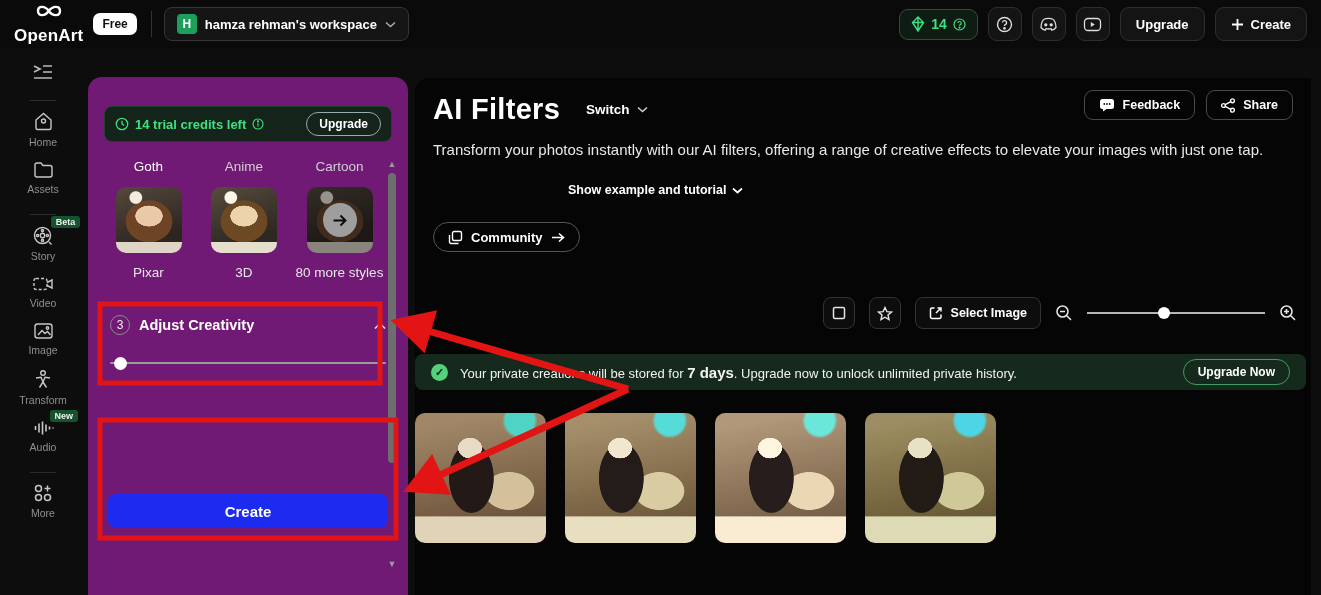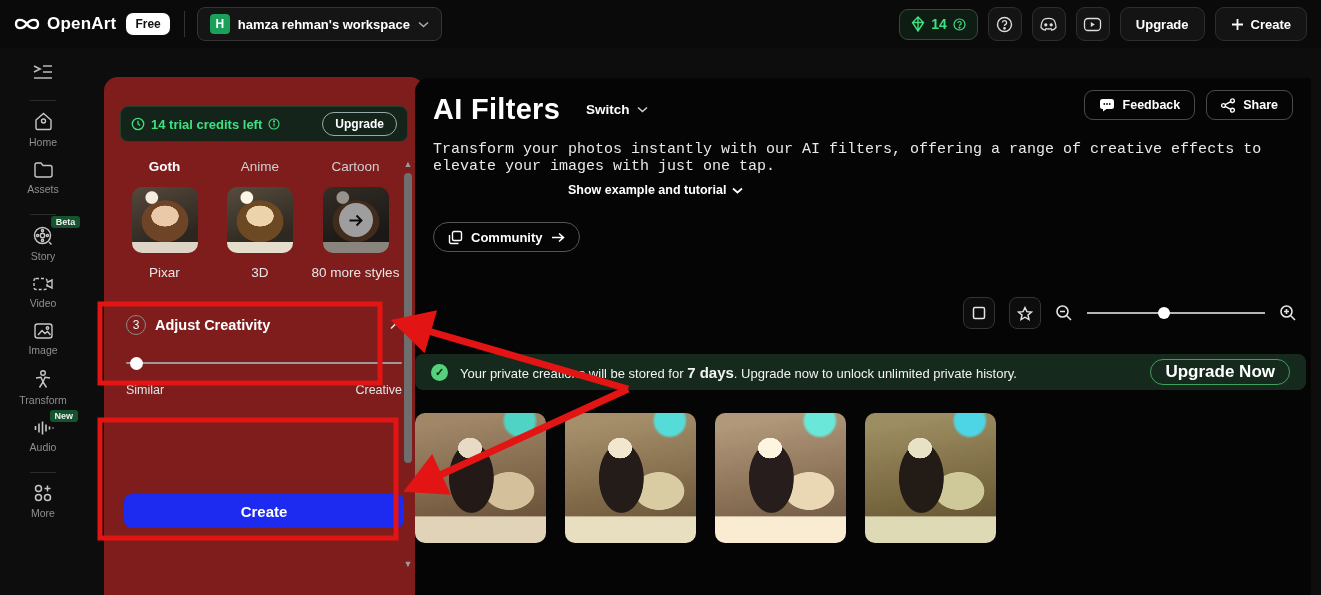--- a/index.html
+++ b/index.html
@@ -2,21 +2,21 @@
 <html><head>
 <meta charset="utf-8">
 <style>
   * { margin:0; padding:0; box-sizing:border-box; }
   html,body { background:#000; }
   body { font-family:"Liberation Sans", sans-serif; }
   .stage { position:relative; width:1321px; height:595px; background:#0d0d0d; overflow:hidden; }
 
   
   .topbar { position:absolute; left:0; top:0; width:1321px; height:48px; background:#0a0a0a; display:flex; align-items:center; }
-  .brand { display:flex; align-items:center; gap:7px; margin-left:14px; }
+  .brand { display:flex; align-items:center; gap:7px; margin-left:14px;flex-direction:column; }
   .brand-name { color:#fff; font-weight:bold; font-size:17px; letter-spacing:.2px; }
   .free-badge { background:#fff; color:#111; font-weight:bold; font-size:12px; border-radius:7px; padding:4px 9px; margin-left:10px; }
   .tb-divider { width:1px; height:26px; background:#333; margin:0 12px 0 14px; }
   .workspace { display:flex; align-items:center; gap:8px; height:34px; padding:0 12px; background:#151515; border:1px solid #353535; border-radius:8px; cursor:pointer; }
   .ws-avatar { width:20px; height:20px; border-radius:4px; background:#1aa05a; color:#fff; font-size:12px; font-weight:bold; display:flex; align-items:center; justify-content:center; }
   .ws-name { color:#fff; font-size:13px; font-weight:bold; }
   .topbar-right { margin-left:auto; display:flex; align-items:center; gap:10px; margin-right:14px; }
   .credits-pill { display:flex; align-items:center; gap:6px; height:31px; padding:0 11px; background:#0e1c14; border:1px solid #2d4f3a; border-radius:9px; cursor:pointer; }
   .credits-num { color:#3fe081; font-weight:bold; font-size:14px; }
   .icon-btn { width:34px; height:34px; background:#141414; border:1px solid #2e2e2e; border-radius:9px; display:flex; align-items:center; justify-content:center; color:#ddd; cursor:pointer; }
@@ -24,29 +24,29 @@
 
   
   .sidenav { position:absolute; left:0; top:48px; width:56px; height:547px; background:#0d0d0d; display:flex; flex-direction:column; align-items:center;padding-left:30px; }
   .sn-toggle { margin:16px 0 10px; color:#b9b9b9; cursor:pointer; }
   .sn-divider { width:26px; height:1px; background:#2b2b2b; margin:6px 0 10px; }
   .sn-item { display:flex; flex-direction:column; align-items:center; gap:4px; margin-bottom:13px; color:#c7c7c7; cursor:pointer; position:relative; }
   .sn-label { font-size:10.5px; color:#8f8f8f; }
   .sn-badge { position:absolute; top:-9px; left:20px; background:#14532d; color:#f0f0f0; font-size:9px; font-weight:bold; padding:1px 5px; border-radius:3px; white-space:nowrap; }
 
   
-  .panel { position:absolute; left:104px; top:77px; width:320px; height:518px; background:#7f1d1d; border-radius:14px 14px 0 0; }
+  .panel { position:absolute; left:88px; top:77px; width:320px; height:518px; background:#701a75; border-radius:14px 14px 0 0; }
   .credits-banner { position:absolute; left:16px; top:29px; width:288px; height:36px; background:#14241a; border:1px solid #23402d; border-radius:8px; display:flex; align-items:center; padding:0 10px; gap:6px; }
   .cb-text { color:#3fe081; font-size:13px; font-weight:bold; }
   .cb-upgrade { margin-left:auto; border:1px solid #9aa; background:transparent; color:#fff; font-size:12px; font-weight:bold; border-radius:14px; padding:4px 12px; cursor:pointer; }
   .style-grid { position:absolute; left:16px; top:80px; width:280px; }
   .sg-row { display:flex; justify-content:space-between; }
   .sg-cell { width:89px; text-align:center; }
   .sg-label { color:#cfcfcf; font-size:13.5px; cursor:pointer; }
-  .sg-label.active { color:#fff; font-weight:bold; }
+  .sg-label.active { color:#fff; font-weight:normal; }
   .sg-label2 { color:#e6e6e6; font-size:13.5px; cursor:pointer; }
   .thumb { width:66px; height:66px; margin:12px auto 10px; border-radius:10px; cursor:pointer; position:relative;
     background:
       radial-gradient(circle at 30% 16%, #f3ecdf 0 8%, rgba(0,0,0,0) 9.5%),
       radial-gradient(ellipse 34% 26% at 50% 44%, #e9c9a8 0 60%, rgba(0,0,0,0) 62%),
       linear-gradient(to top, #ded5c6 0 16%, rgba(0,0,0,0) 17%),
       radial-gradient(ellipse 58% 52% at 50% 52%, #6e4426 0 60%, rgba(0,0,0,0) 62%),
       linear-gradient(160deg, #56483c, #2c2620 75%); }
   .thumb.t2 { filter:hue-rotate(8deg) brightness(1.04); }
   .thumb.t3 { filter:brightness(.62) saturate(.8); }
@@ -70,42 +70,42 @@
   .panel-scroll { position:absolute; right:11px; top:84px; width:10px; height:406px; }
   .ps-thumb { position:absolute; left:1px; top:12px; width:8px; height:290px; background:#6e6e6e; border-radius:4px; }
   .ps-up, .ps-down { position:absolute; left:0; color:#9a9a9a; font-size:9px; width:10px; text-align:center; }
   .ps-up { top:-2px; } .ps-down { bottom:-2px; }
 
   
   .main { position:absolute; left:415px; top:78px; width:896px; height:517px; background:#050505; border-radius:14px 0 0 0; }
   .m-header { position:absolute; left:18px; top:15px; display:flex; align-items:center; gap:26px; }
   .m-title { color:#fff; font-size:29px; font-weight:bold; letter-spacing:.3px; }
   .m-switch { display:flex; align-items:center; gap:7px; color:#fff; font-size:13.5px; font-weight:bold; cursor:pointer; }
-  .m-desc { position:absolute; left:18px; top:63px; color:#e8e8e8; font-size:15px;font-family:Liberation Mono, monospace; }
+  .m-desc { position:absolute; left:18px; top:63px; color:#e8e8e8; font-size:15px; }
   .community-btn { position:absolute; left:18px; top:98px; height:30px; border:1px solid #555; border-radius:16px; background:transparent; color:#fff; display:flex; align-items:center; gap:8px; padding:0 14px; font-size:13px; font-weight:bold; cursor:pointer;margin-top:46px; }
   .show-example { position:absolute; left:153px; top:105px; display:flex; align-items:center; gap:6px; color:#fff; font-size:12.5px; font-weight:bold; cursor:pointer; }
   .tabs { position:absolute; left:18px; top:148px; display:flex; gap:36px; }
   .tab { display:flex; align-items:center; gap:9px; padding-bottom:11px; cursor:pointer; }
   .tab.active { border-bottom:2.5px solid #fff; }
   .tab-label { font-size:13.5px; font-weight:bold; color:#9a9fa6; }
   .tab.active .tab-label { color:#fff; }
   .hdr-actions { position:absolute; right:18px; top:12px; display:flex; gap:11px; }
   .pill-btn { height:30px; border:1px solid #4a4a4a; border-radius:9px; background:transparent; color:#fff; display:flex; align-items:center; gap:8px; padding:0 14px; font-size:12.5px; font-weight:bold; cursor:pointer; }
 
   .toolbar { position:absolute; left:0px; top:218px; width:896px; height:34px; display:flex; align-items:center; justify-content:flex-end; gap:14px; padding-right:14px; }
   .tool-sq { width:32px; height:32px; border:1px solid #333; border-radius:8px; background:#0d0d0d; display:flex; align-items:center; justify-content:center; color:#e5e5e5; cursor:pointer; }
   .select-image { height:32px; border:1px solid #333; border-radius:8px; background:#0d0d0d; color:#fff; display:flex; align-items:center; gap:8px; padding:0 13px; font-size:12.5px; font-weight:bold; cursor:pointer; }
   .zoom-slider { position:relative; width:178px; height:12px; cursor:pointer; }
   .zoom-slider .track { position:absolute; left:0; right:0; top:5px; height:2px; background:#b5b5b5; }
   .zoom-slider .knob { position:absolute; left:40%; top:0; width:12px; height:12px; background:#fff; border-radius:50%; }
 
   .notice { position:absolute; left:0px; top:276px; width:891px; height:36px; background:#152a1c; border-radius:8px; display:flex; align-items:center; padding:0 16px; gap:12px; }
   .notice-text { color:#f2f2f2; font-size:13px; }
   .notice-text b.big { font-size:15px; }
-  .upgrade-now { margin-left:auto; height:26px; border:1px solid #3f9d5f; background:transparent; border-radius:15px; color:#fff; font-size:17px; font-weight:bold; padding:0 14px; cursor:pointer; }
+  .upgrade-now { margin-left:auto; height:26px; border:1px solid #3f9d5f; background:transparent; border-radius:15px; color:#fff; font-size:12px; font-weight:bold; padding:0 14px; cursor:pointer; }
   .check-circ { width:17px; height:17px; border-radius:50%; background:#57d07e; color:#0c2413; font-size:11px; font-weight:bold; display:flex; align-items:center; justify-content:center; flex:none; }
 
   .gallery { position:absolute; left:0px; top:335px; display:flex; gap:19px; }
   .g-img { width:131px; height:130px; border-radius:10px; cursor:pointer;
     background:
       radial-gradient(circle at 80% 6%, #4fd3c4 0 9%, rgba(0,0,0,0) 11%),
       radial-gradient(ellipse 15% 13% at 42% 27%, #e8dbc6 0 60%, rgba(0,0,0,0) 62%),
       linear-gradient(to top, #e0d3b8 0 20%, rgba(0,0,0,0) 21%),
       radial-gradient(ellipse 28% 44% at 43% 50%, #231a18 0 60%, rgba(0,0,0,0) 62%),
       radial-gradient(ellipse 34% 26% at 72% 60%, #d4c19c 0 55%, rgba(0,0,0,0) 57%),
@@ -309,24 +309,20 @@
         <span class="chev-right">
           <svg width="12" height="8" viewBox="0 0 12 8" fill="none" stroke="#ddd" stroke-width="1.7">
               <path d="M1 6.5 L6 1.5 L11 6.5"></path>
             </svg>
         </span>
       </div>
       <div class="slider">
         <div class="track"></div>
         <div class="knob" style="left:4px;"></div>
       </div>
-      <div class="minmax">
-        <span>Similar</span>
-        <span>Creative</span>
-      </div>
     </div>
 
 
     <button class="create-btn">Create</button>
 
 
     <div class="panel-scroll">
       <span class="ps-up">▲</span>
       <div class="ps-thumb"></div>
       <span class="ps-down">▼</span>
@@ -389,20 +385,26 @@
       <div class="tool-sq">
         <svg width="14" height="14" viewBox="0 0 14 14" fill="none" stroke="#e5e5e5" stroke-width="1.5">
             <rect x="1.5" y="1.5" width="11" height="11" rx="1.5"></rect>
           </svg>
       </div>
       <div class="tool-sq">
         <svg width="16" height="15" viewBox="0 0 16 15" fill="none" stroke="#e5e5e5" stroke-width="1.4">
             <path d="M8 1.5 L9.9 5.6 L14.5 6.1 L11 9 L12 13.5 L8 11.2 L4 13.5 L5 9 L1.5 6.1 L6.1 5.6 Z"></path>
           </svg>
       </div>
+      <button class="select-image">
+        <svg width="14" height="14" viewBox="0 0 14 14" fill="none" stroke="#fff" stroke-width="1.5">
+            <path d="M12 8.5 V11 a1.5 1.5 0 0 1 -1.5 1.5 H3 A1.5 1.5 0 0 1 1.5 11 V3.5 A1.5 1.5 0 0 1 3 2 H5.5 M8.5 2 H12 V5.5 M12 2 L7 7"></path>
+          </svg>
+        <span>Select Image</span>
+      </button>
       <svg width="18" height="18" viewBox="0 0 18 18" fill="none" stroke="#e5e5e5" stroke-width="1.6">
           <circle cx="7.5" cy="7.5" r="5.5"></circle>
           <path d="M11.8 11.8 L16 16 M5 7.5 H10"></path>
         </svg>
       <div class="zoom-slider">
         <div class="track"></div>
         <div class="knob"></div>
       </div>
       <svg width="18" height="18" viewBox="0 0 18 18" fill="none" stroke="#e5e5e5" stroke-width="1.6">
           <circle cx="7.5" cy="7.5" r="5.5"></circle>

